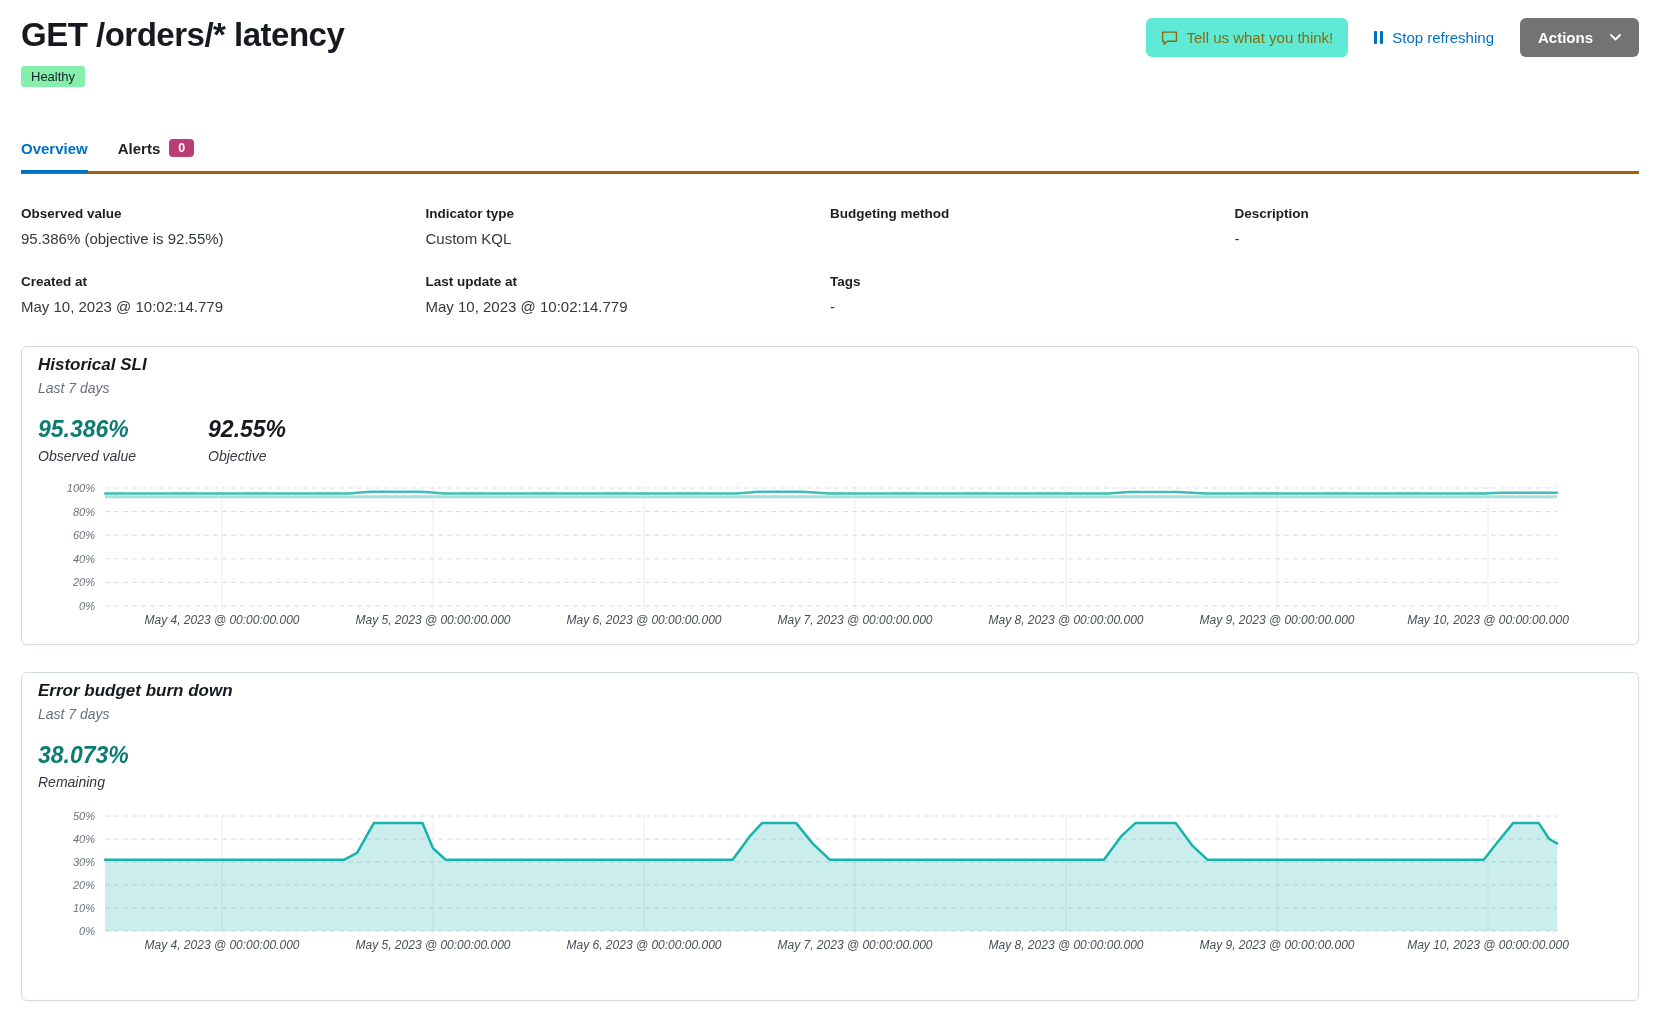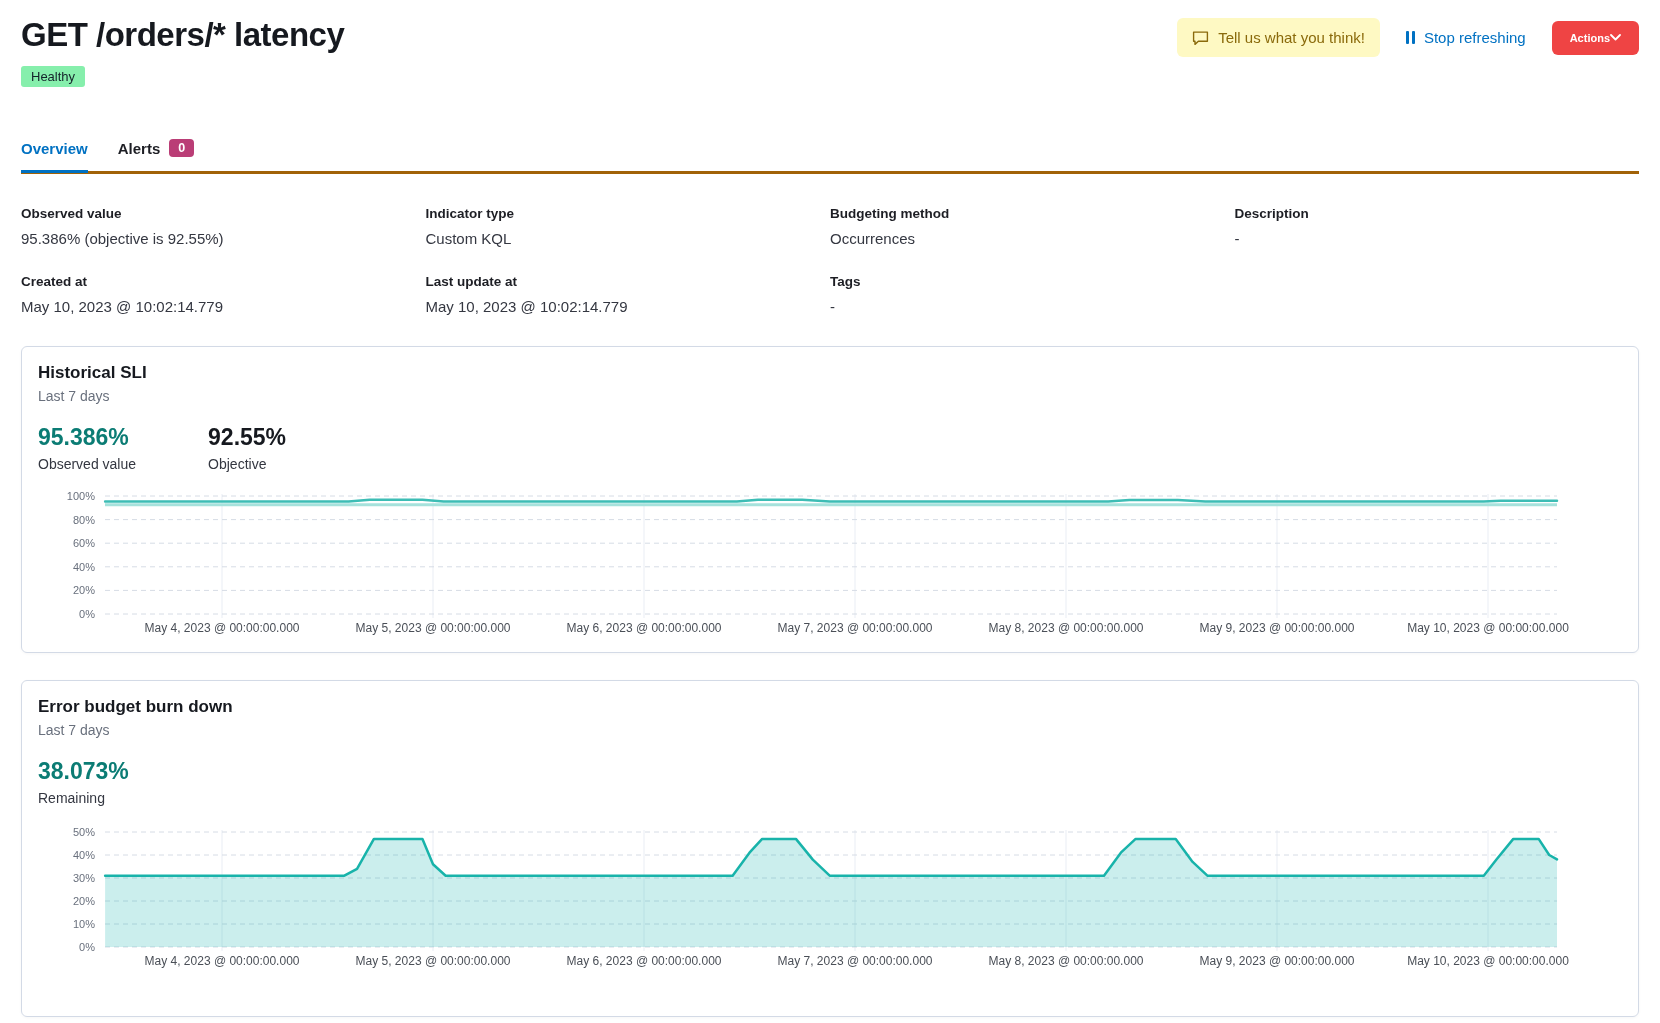--- a/index.html
+++ b/index.html
@@ -9,45 +9,45 @@
     background:#ffffff; color:#1d1e24;
     font-family:"Liberation Sans", sans-serif;
   }
   .page { padding:14px 21px 8px; }
 
   
   .hdr { display:flex; justify-content:space-between; align-items:flex-start; }
   .page-title { font-size:33px; font-weight:700; letter-spacing:-0.5px; margin:2px 0 12px; color:#16191f; }
   .badge-healthy { display:inline-block; background:#86efac; color:#14232a; font-size:13px; padding:3px 10px; border-radius:3px; }
   .hdr-actions { display:flex; align-items:center; gap:26px; padding-top:4px; }
-  .btn-feedback { display:flex; align-items:center; gap:9px; background:#fef9c3; color:#8a6a0b;
+  .btn-feedback { display:flex; align-items:center; gap:9px; background:#5eead4; color:#8a6a0b;
     border:none; border-radius:6px; padding:11px 15px; font-size:15px; font-weight:500; cursor:pointer;
     font-family:inherit; }
   .link-stop { display:flex; align-items:center; gap:9px; background:none; border:none; color:#0071c2;
     font-size:15px; font-weight:500; cursor:pointer; font-family:inherit; padding:0;justify-content:space-between; }
   .pause-icon { display:inline-flex; gap:3px; }
   .pause-icon i { width:3px; height:13px; background:#0071c2; border-radius:1px; }
-  .btn-actions { display:flex; align-items:center; gap:0; background:#ef4444; color:#fff; border:none;
-    border-radius:6px; padding:11px 18px; font-size:11px; font-weight:600; cursor:pointer; font-family:inherit; }
+  .btn-actions { display:flex; align-items:center; gap:17px; background:#737373; color:#fff; border:none;
+    border-radius:6px; padding:11px 18px; font-size:15px; font-weight:600; cursor:pointer; font-family:inherit; }
 
   
   .tabs { display:flex; gap:30px; margin-top:52px; border-bottom:3px solid #a16207; padding:0; }
   .tab { display:flex; align-items:center; gap:9px; padding-bottom:13px; font-size:15px; font-weight:700;
     color:#1d1e24; cursor:pointer; border-bottom:3px solid transparent; margin-bottom:-2px; }
   .tab.active { color:#0071c2; border-bottom-color:#0071c2; }
   .tab-badge { background:#ba3d76; color:#fff; font-size:12.5px; font-weight:700; padding:2px 9px; border-radius:4px; }
 
   
   .defs { display:grid; grid-template-columns:repeat(4,1fr); row-gap:27px; margin-top:32px; }
   .def .lbl { font-size:13.5px; font-weight:700; color:#1d1e24; }
   .def .val { font-size:15px; color:#343741; margin-top:9px; }
 
   
-  .panel { border:1px solid #d3dae6; border-radius:6px; padding:16px 16px 12px; margin-top:27px;
-    box-shadow:0 1px 3px rgba(0,0,0,0.035); }
+  .panel { border:1px solid #d3dae6; border-radius:6px; padding:8px 16px 12px; margin-top:27px;
+    box-shadow:0 1px 3px rgba(0,0,0,0.035);font-style:italic; }
   .panel:first-of-type { margin-top:31px; }
   .panel-title { font-size:17px; font-weight:700; margin:0; color:#16191f; }
   .panel-sub { font-size:14px; color:#69707d; margin-top:5px; }
   .stats { display:flex; gap:72px; margin-top:20px; }
   .stat .v { font-size:23px; font-weight:700; }
   .stat .l { font-size:14px; color:#343741; margin-top:5px; }
   svg.chart { display:block; margin-top:16px; }
 </style>
 </head>
 <body>
@@ -100,21 +100,20 @@
       <div class="def">
         <div class="lbl">Observed value</div>
         <div class="val">95.386% (objective is 92.55%)</div>
       </div>
       <div class="def">
         <div class="lbl">Indicator type</div>
         <div class="val">Custom KQL</div>
       </div>
       <div class="def">
         <div class="lbl">Budgeting method</div>
-        <div class="val">Occurrences</div>
       </div>
       <div class="def">
         <div class="lbl">Description</div>
         <div class="val">-</div>
       </div>
       <div class="def">
         <div class="lbl">Created at</div>
         <div class="val">May 10, 2023 @ 10:02:14.779</div>
       </div>
       <div class="def">

